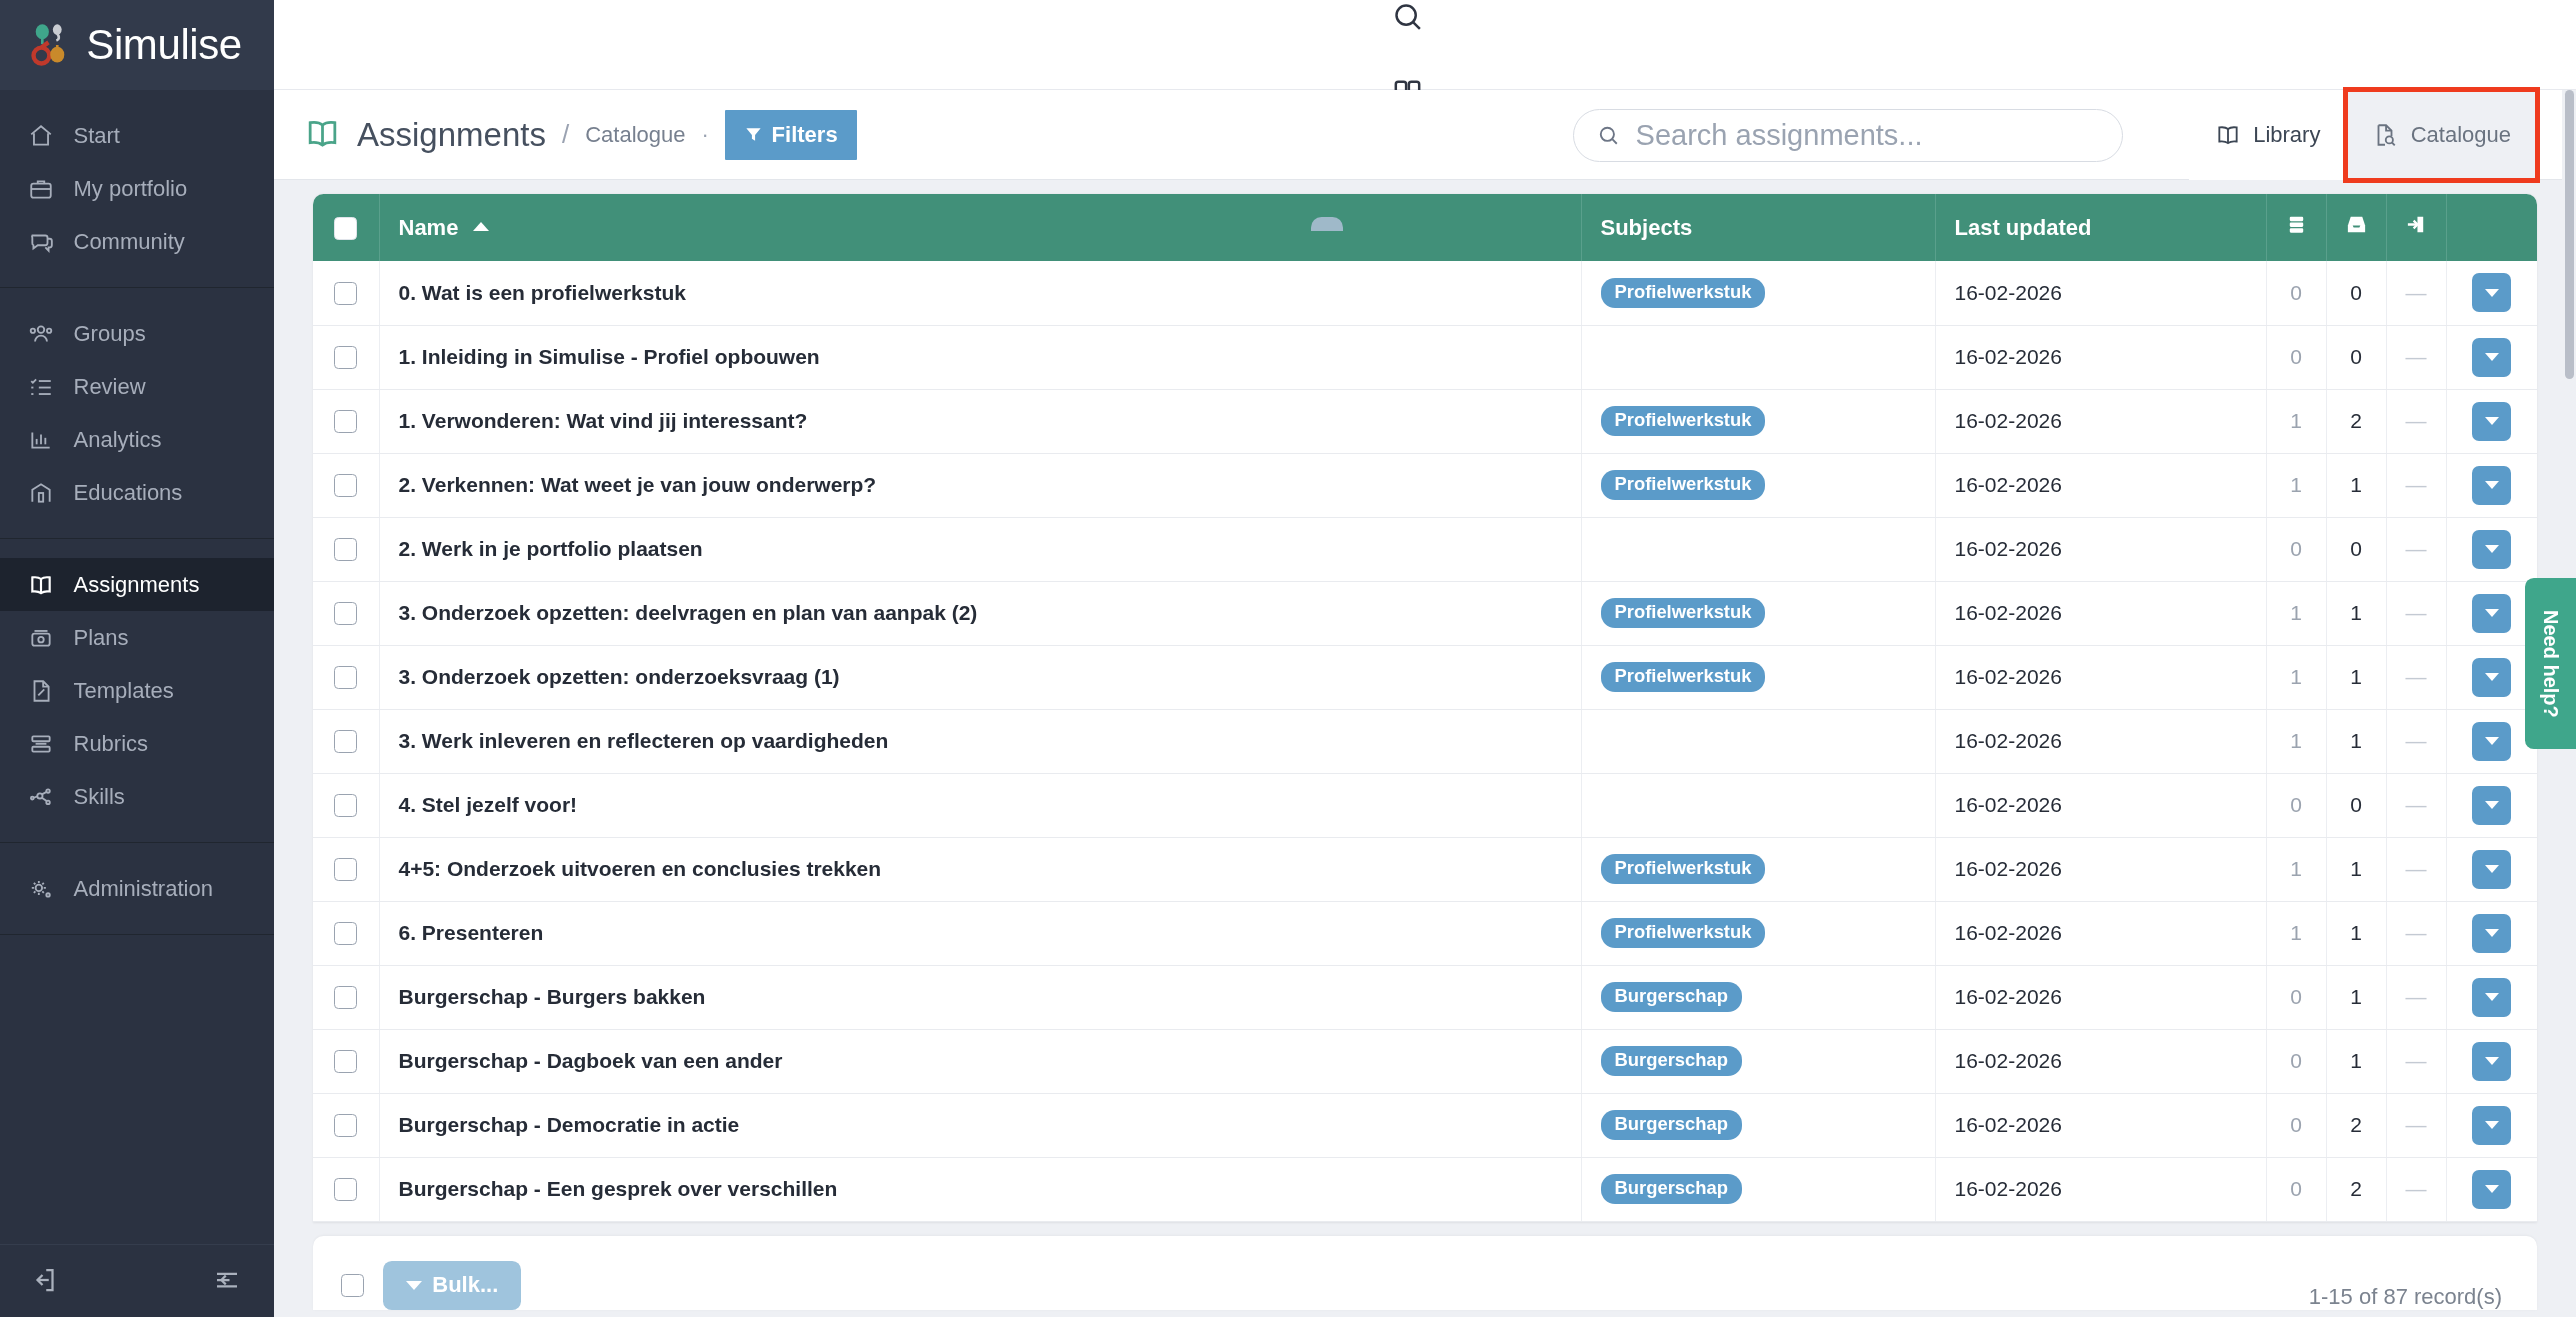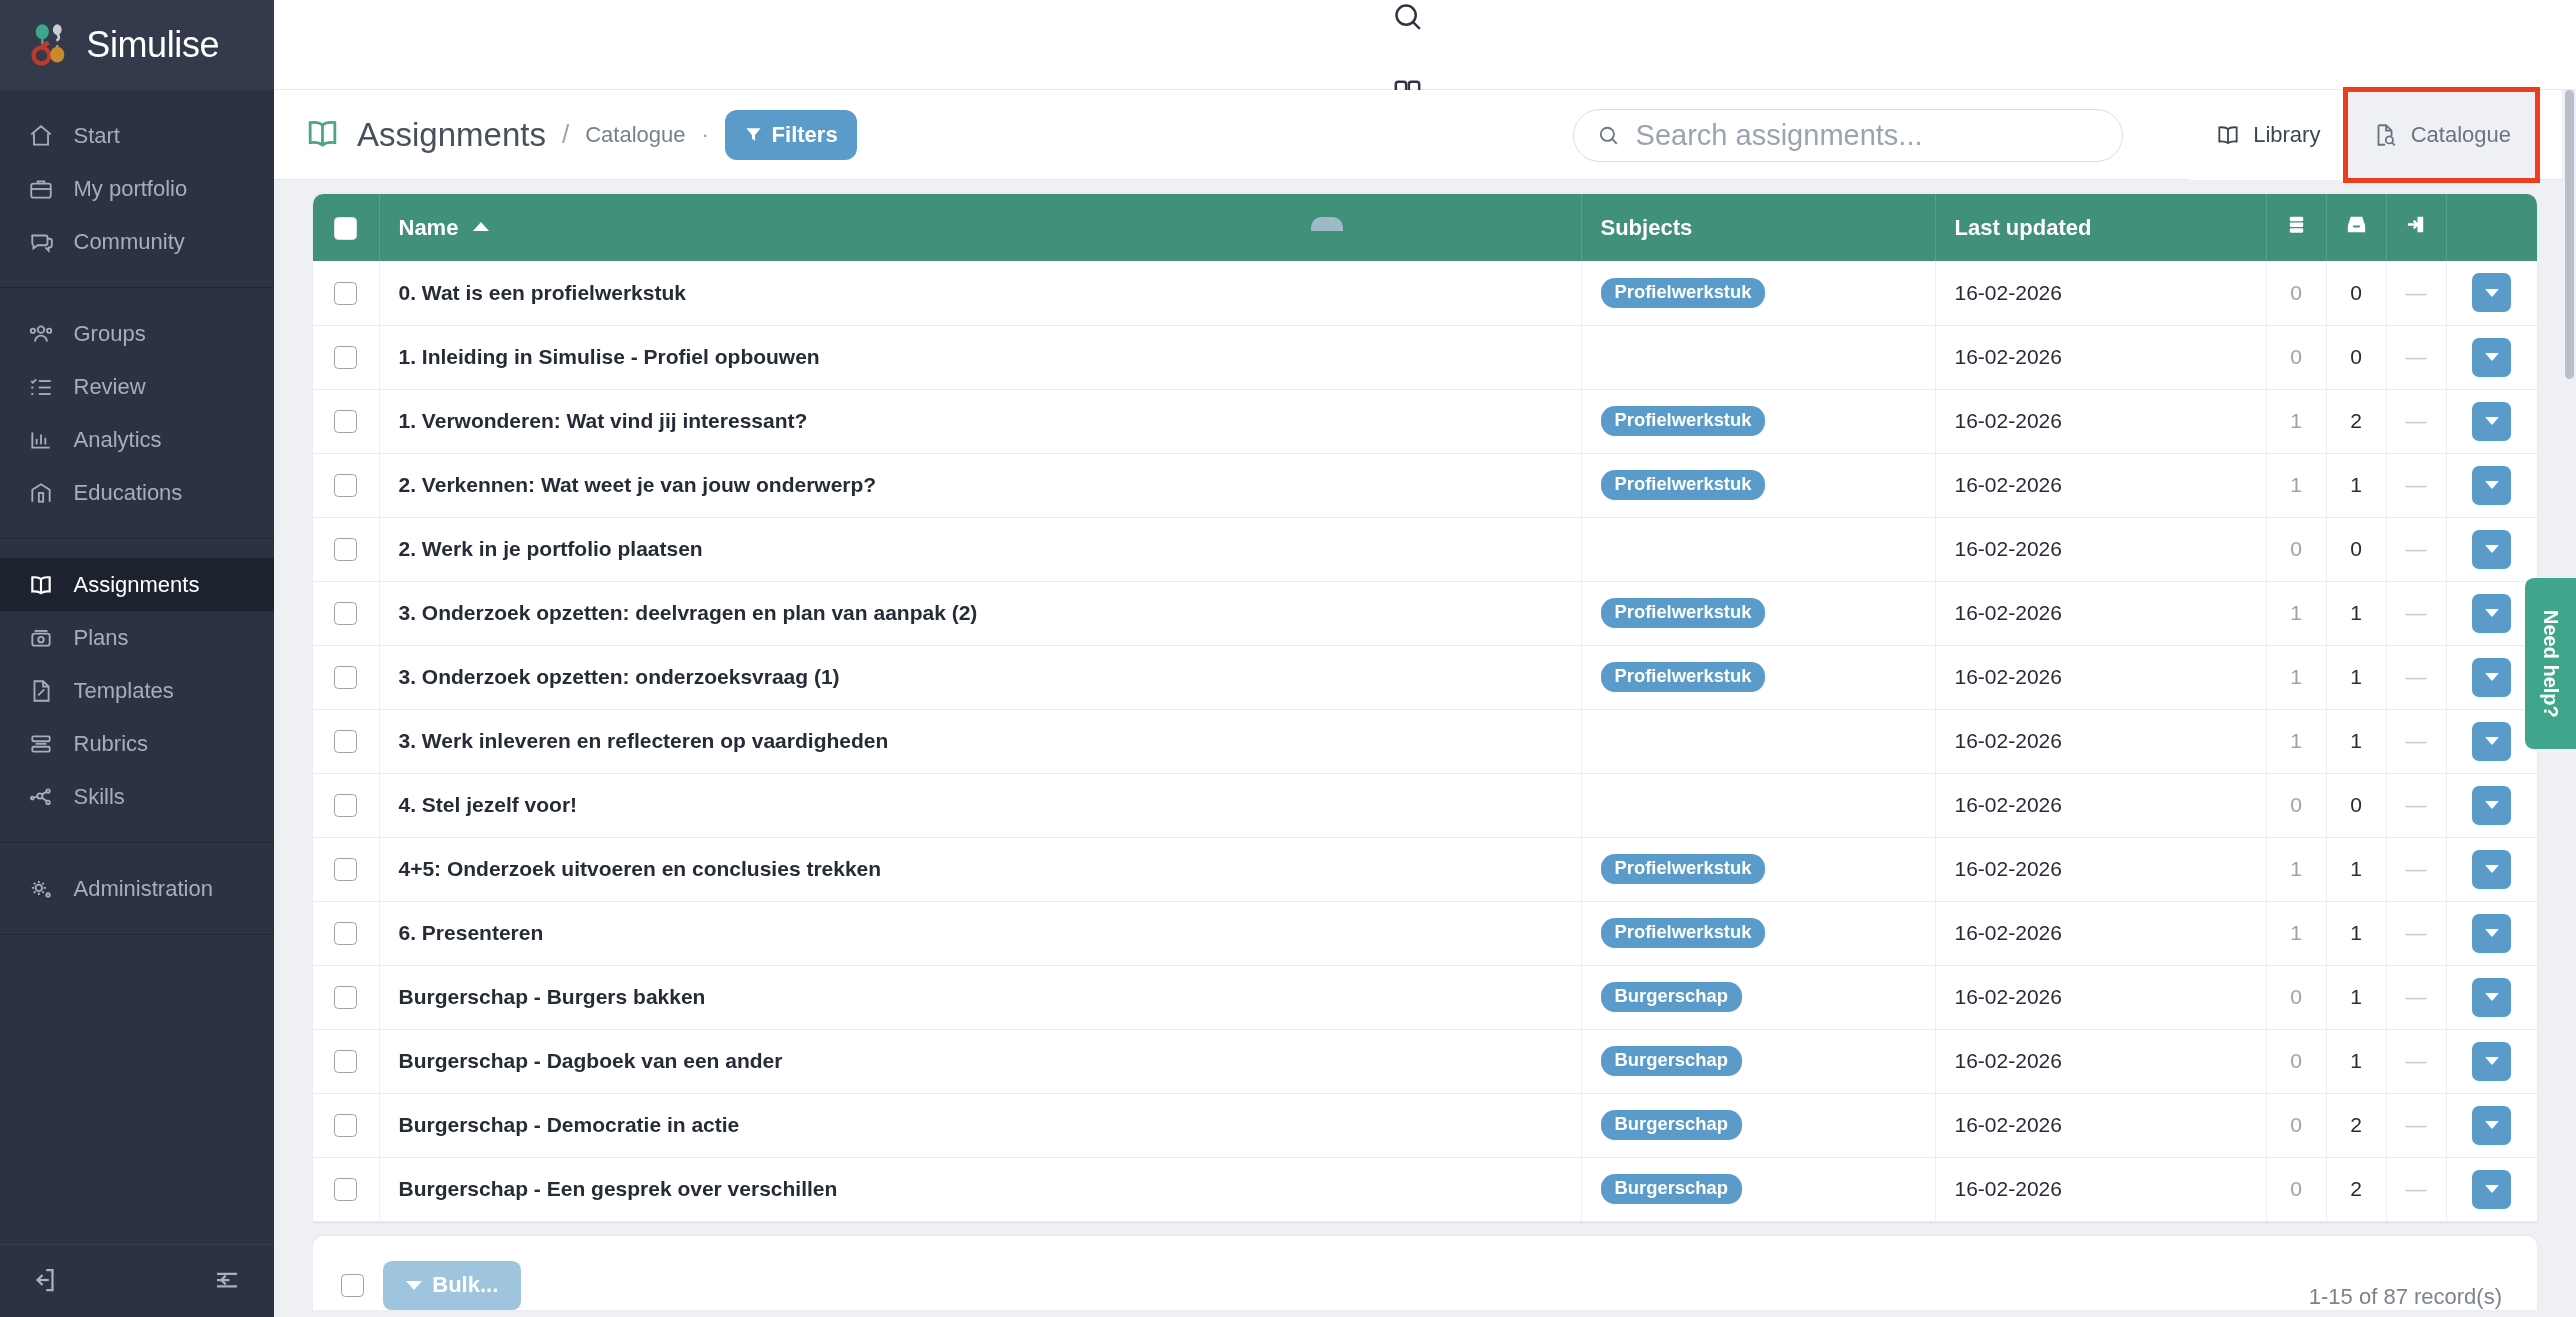--- a/index.html
+++ b/index.html
@@ -18,21 +18,21 @@
     display: flex; flex-direction: column;
     position: relative;
   }
   .brand {
     height: 90px; display: flex; align-items: center;
     padding-left: 30px; gap: 5.3px;
     background: #323a4b;
   }
   .brand-logo { width: 51px; height: 46px; flex: none; }
   .brand-name {
-    color: #ffffff; font-size: 36px; font-weight: 400;
+    color: #ffffff; font-size: 42px; font-weight: 400;
     letter-spacing: -0.4px;
   }
   .nav-group { padding: 19px 0 19px 0; border-bottom: 1.8px solid #20262f; }
   .nav-group:last-of-type { border-bottom: none; }
   .nav-item {
     display: flex; align-items: center; gap: 17.5px;
     height: 53px; padding-left: 26px;
     color: #a7aebb; font-size: 22px; cursor: pointer;
   }
   .nav-item .ico { width: 30px; height: 30px; display:flex; align-items:center; justify-content:center; flex:none; }
@@ -87,21 +87,21 @@
     display: flex; align-items: center; position: relative;
     border-bottom: 0.9px solid #e3e6eb;
   }
   .crumbwrap { display: flex; align-items: center; gap: 16px; padding-left: 30px; }
   .book-icon svg { width: 37px; height: 37px; stroke: #4aa489; fill:none; stroke-width: 1.8; }
   .page-title { font-size: 33px; color: #46505f; font-weight: 400; }
   .crumb-sep { font-size: 26px; color: #9aa2b1; }
   .crumb-link { font-size: 22px; color: #77808f; cursor:pointer; }
   .crumb-dot { font-size: 22px; color: #9aa2b1; }
   .filters-btn {
-    background: #5b9bc9; color: #fff; border: none; border-radius: 12px;
+    background: #5b9bc9; color: #fff; border: none; border-radius: 1px;
     height: 50px; padding: 0 19px; font-size: 22px; font-weight: bold;
     display: inline-flex; align-items: center; gap: 8.8px; cursor: pointer;
     font-family: "Liberation Sans", sans-serif;
   }
   .funnel { width: 19px; height: 19px; fill: #fff; }
   .searchbox {
     position: absolute; left: 1299px; top: 19px;
     width: 550px; height: 53px;
     border: 0.9px solid #d8dce3; border-radius: 28px; background: #fff;
     display: flex; align-items: center; gap: 16px; padding: 0 23px;

